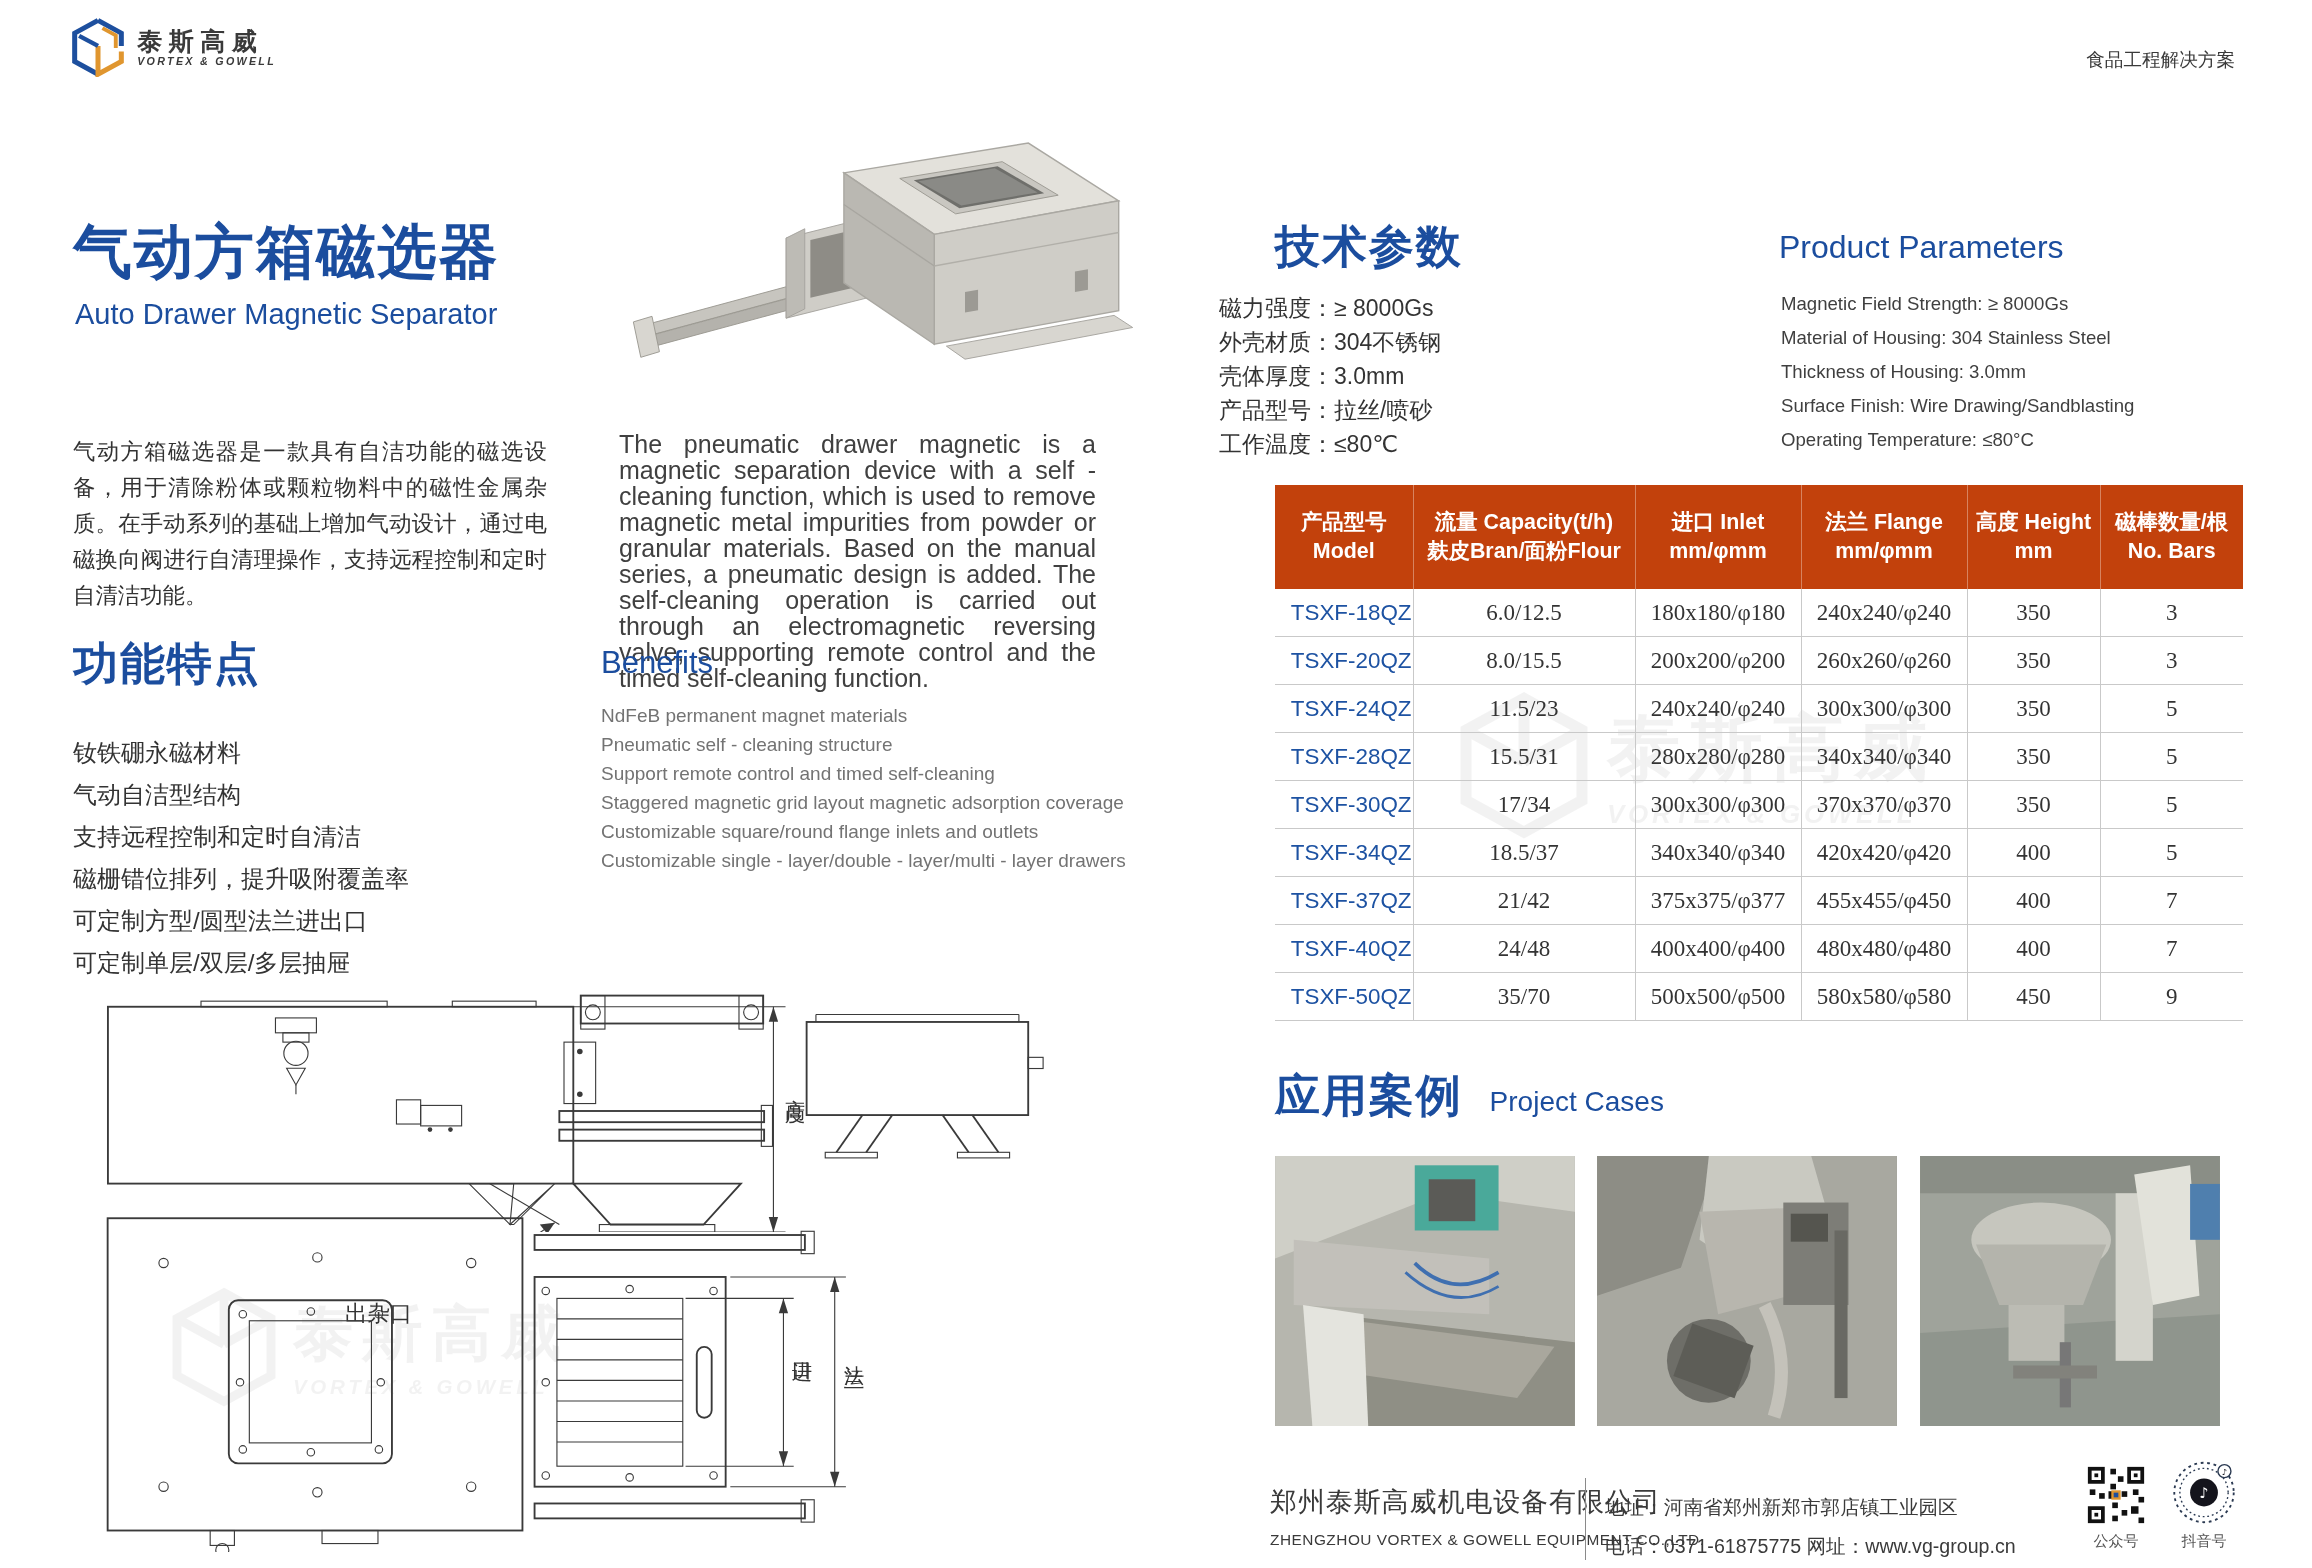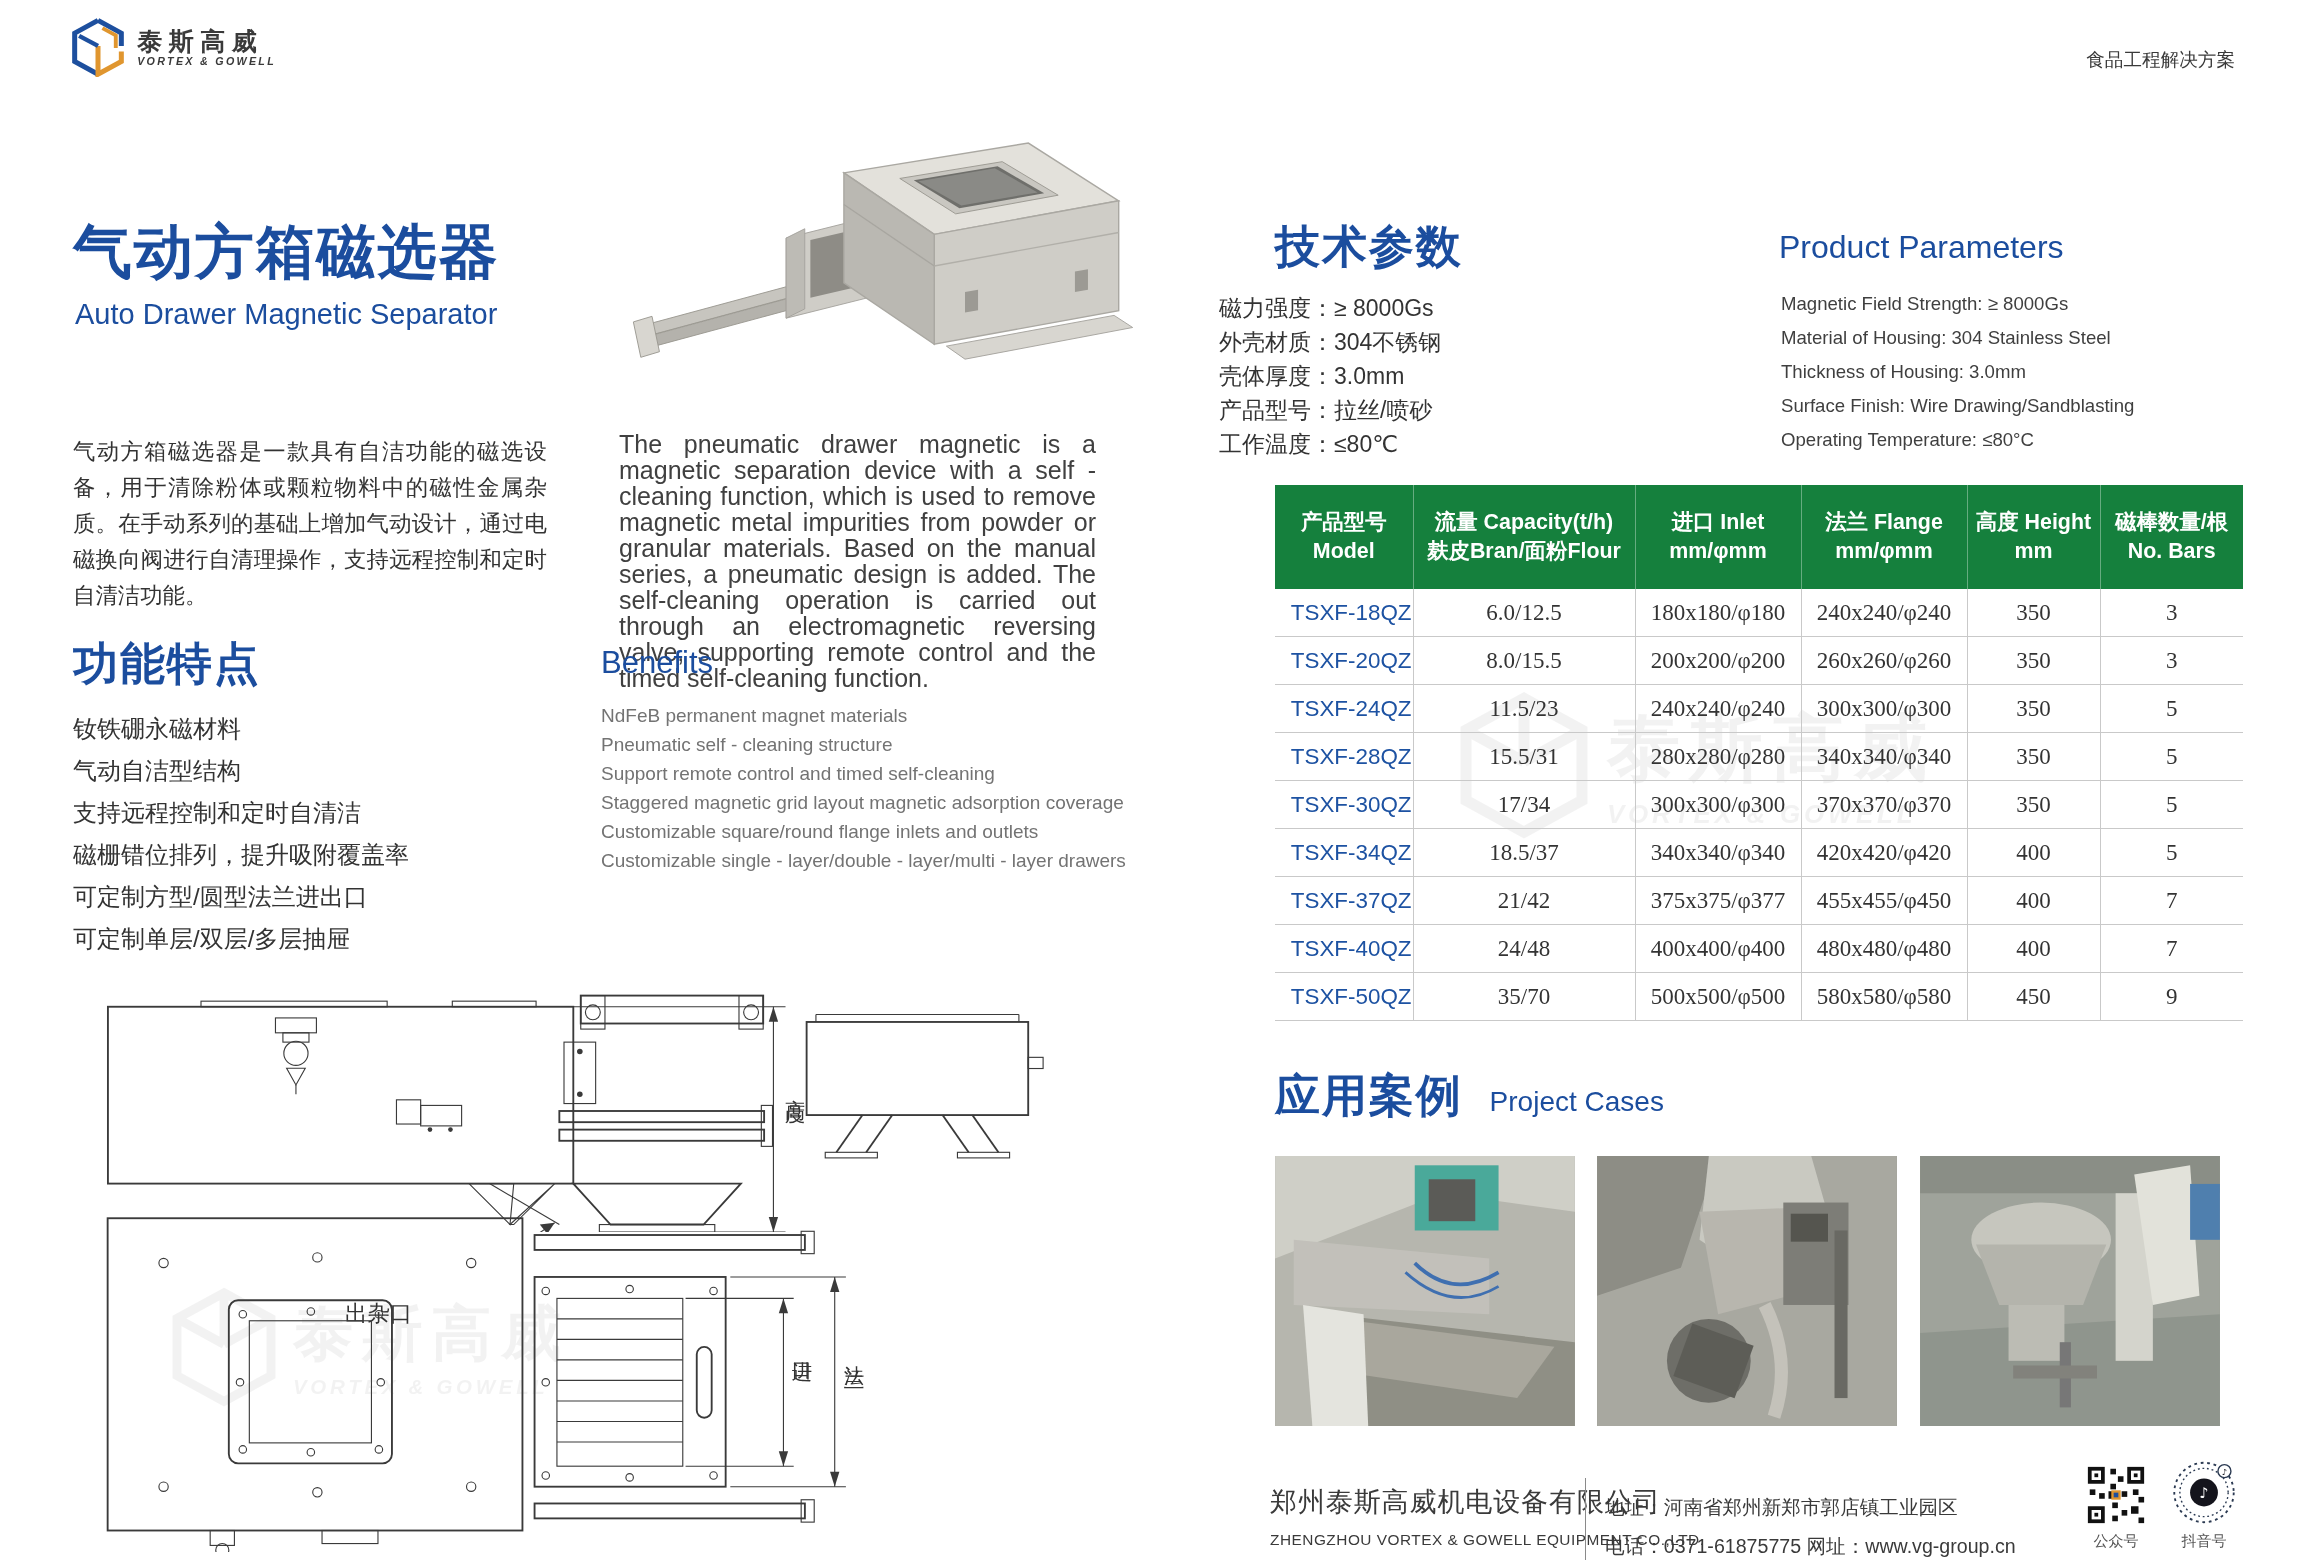--- a/index.html
+++ b/index.html
@@ -19,36 +19,36 @@
 
   .desc-cn{left:73px;top:434px;width:474px;font-size:22.4px;line-height:36px;color:#333;text-align:justify;}
   .desc-en{left:619px;top:431px;width:477px;font-size:25px;line-height:26px;color:#404040;text-align:justify;}
 
   .sec-cn{font-size:45px;font-weight:bold;color:#1b4d9e;letter-spacing:1.9px;}
   .sec-en{font-size:27px;color:#1b4d9e;}
   .h-features{left:73px;top:634px;}
   .h-benefits{left:601px;top:645px;font-size:31px;color:#1b4d9e;}
 
   ul.plain{list-style:none;margin:0;padding:0;}
-  .features{left:73px;top:708px;font-size:24px;line-height:42px;color:#333;}
+  .features{left:73px;top:732px;font-size:24px;line-height:42px;color:#333;}
   .benefits{left:601px;top:701px;font-size:19px;line-height:29px;color:#737373;}
 
   .h-structure{left:73px;top:906px;display:flex;align-items:baseline;gap:17px;}
   .h-cases{left:1275px;top:1066px;display:flex;align-items:baseline;gap:27px;}
 
   
   .h-params{left:1275px;top:217px;}
   .params-cn{left:1219px;top:291px;font-size:23px;line-height:34px;color:#333;}
   .h-params-en{left:1779px;top:229px;font-size:32px;color:#1b4d9e;}
   .params-en{left:1781px;top:287px;font-size:18.6px;line-height:34px;color:#3f3f3f;}
 
   
   .tbl-wrap{left:1275px;top:485px;width:968px;}
   table.spec{border-collapse:collapse;table-layout:fixed;width:968px;background:transparent;position:relative;z-index:2;}
-  table.spec th{background:#15803d;color:#fff;font-weight:bold;font-size:21.4px;line-height:29px;
+  table.spec th{background:#c2410c;color:#fff;font-weight:bold;font-size:21.4px;line-height:29px;
       padding:11.2px 1.9px;border-right:0.9px solid rgba(255,255,255,.35);vertical-align:middle;height:82px;}
   table.spec th:last-child{border-right:none;}
   table.spec th .l2{display:block;font-weight:bold;}
   table.spec td{border:0.9px solid #c9c9c9;text-align:center;height:45px;font-size:23px;color:#333;
       font-family:"Liberation Serif","DejaVu Serif",serif;background:transparent;}
   table.spec td:first-child{color:#1d52a2;font-family:"Liberation Sans","DejaVu Sans",sans-serif;font-size:22.4px;}
   table.spec tr td{border-top:none;}
   table.spec td:first-child{border-left:none;text-align:right;}
   table.spec td:last-child{border-right:none;}
 

